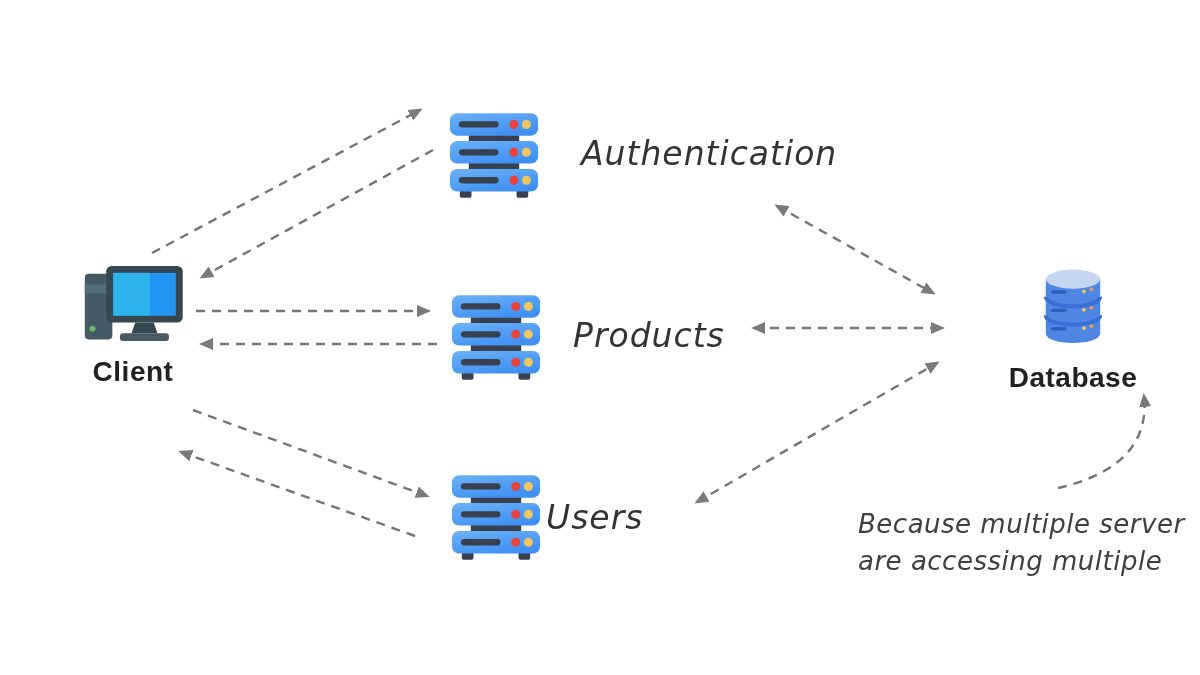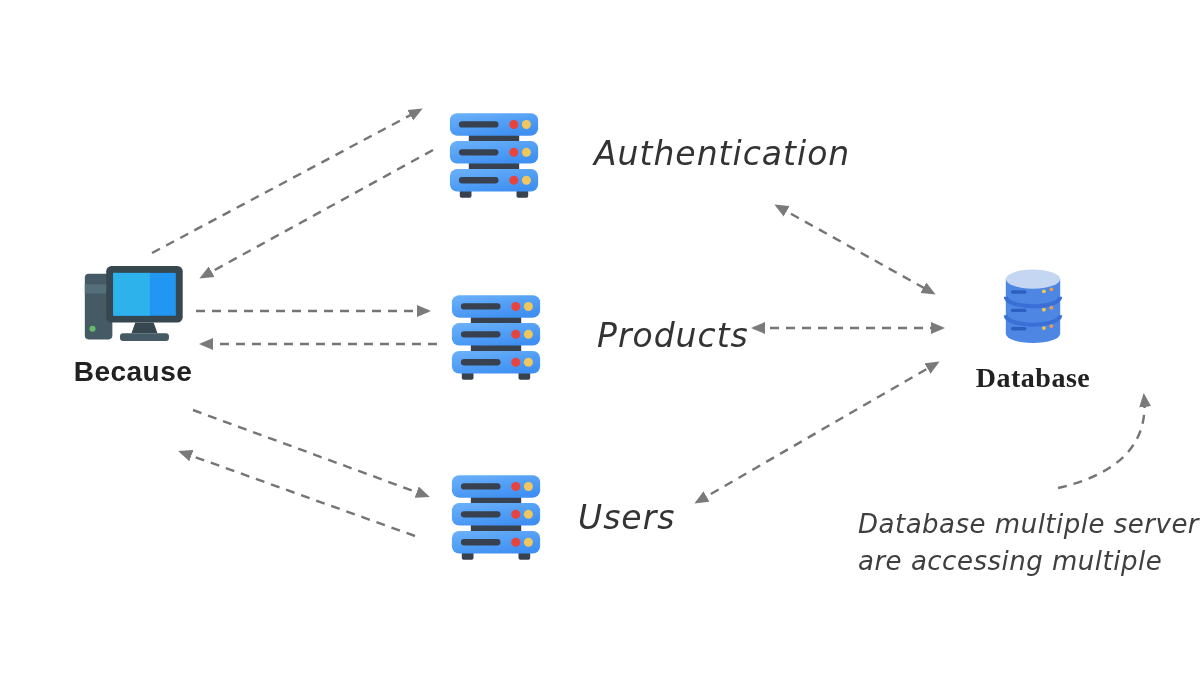--- a/index.html
+++ b/index.html
@@ -34,42 +34,42 @@
   
   .node { text-align: center; }
   .node-label {
     font-weight: 700;
     font-size: 28px;
     color: #212121;
     letter-spacing: 0.5px;
   }
   .client-node  { left: 58px;  top: 266px; width: 150px; }
   .client-node .node-label   { margin-top: 8px; }
-  .db-node      { left: 958px; top: 264px; width: 150px; font-family: Liberation Serif, serif; }
+  .db-node      { left: 998px; top: 264px; width: 150px; }
   .db-node .node-label       { margin-top: 8px; }
 
   .server-icon-box { display: block; }
   .auth-icon     { left: 449px; top: 113px; }
   .products-icon { left: 451px; top: 295px; }
   .users-icon    { left: 451px; top: 475px; }
 
   
   .handwritten {
     font-family: "DejaVu Sans", cursive;
     font-style: italic;
     color: #333333;
   }
   .service-label {
     font-size: 33px;
     letter-spacing: 1px;
     white-space: nowrap;
   }
-  .auth-label     { left: 594px; top: 134px; }
-  .products-label { left: 573px; top: 316px; margin-left: 24px; }
-  .users-label    { left: 578px; top: 498px; }
+  .auth-label     { left: 581px; top: 134px; }
+  .products-label { left: 573px; top: 316px; }
+  .users-label    { left: 546px; top: 498px; }
 
   .annotation {
     left: 858px; top: 506px;
     font-size: 26px;
     line-height: 37px;
     color: #3f3f3f;
     letter-spacing: 0.5px;
     white-space: nowrap;
   }
   .annotation span { display: block; }
@@ -108,21 +108,21 @@
         <rect x="2" y="10" width="36" height="86" rx="5" fill="#455A64"></rect>
         <rect x="2" y="24" width="36" height="12" fill="#546E7A"></rect>
         <circle cx="12" cy="82" r="4" fill="#66BB6A"></circle>
         <polygon points="68,74 92,74 97,88 63,88" fill="#37474F"></polygon>
         <rect x="48" y="88" width="64" height="10" rx="4" fill="#455A64"></rect>
         <rect x="30" y="0" width="100" height="74" rx="7" fill="#37474F"></rect>
         <rect x="39" y="9" width="82" height="56" fill="#2196F3"></rect>
         <rect x="39" y="9" width="48" height="56" fill="#2EB2EC"></rect>
       </svg>
     </span>
-    <div class="node-label">Because</div>
+    <div class="node-label">Client</div>
   </div>
 
   <span class="abs server-icon-box auth-icon">
     <svg width="90" height="85" viewBox="0 0 100 94" xmlns="http://www.w3.org/2000/svg">
       <defs>
         <linearGradient id="srvB" x1="0" y1="0" x2="0.6" y2="1">
           <stop offset="0" stop-color="#6CB2F9"></stop>
             <stop offset="1" stop-color="#3F90F2"></stop>
         </linearGradient>
       </defs>
@@ -223,17 +223,17 @@
         <circle cx="66" cy="63" r="2.8" fill="#F2C94C"></circle>
           <circle cx="77" cy="60" r="2.8" fill="#F2994A"></circle>
         <circle cx="66" cy="90" r="2.8" fill="#F2C94C"></circle>
           <circle cx="77" cy="87" r="2.8" fill="#F2994A"></circle>
       </svg>
     </span>
     <div class="node-label">Database</div>
   </div>
 
   <div class="abs handwritten annotation">
-    <span>Database multiple server</span>
+    <span>Because multiple server</span>
     <span>are accessing multiple</span>
   </div>
 
 </div>
 
 </body></html>

